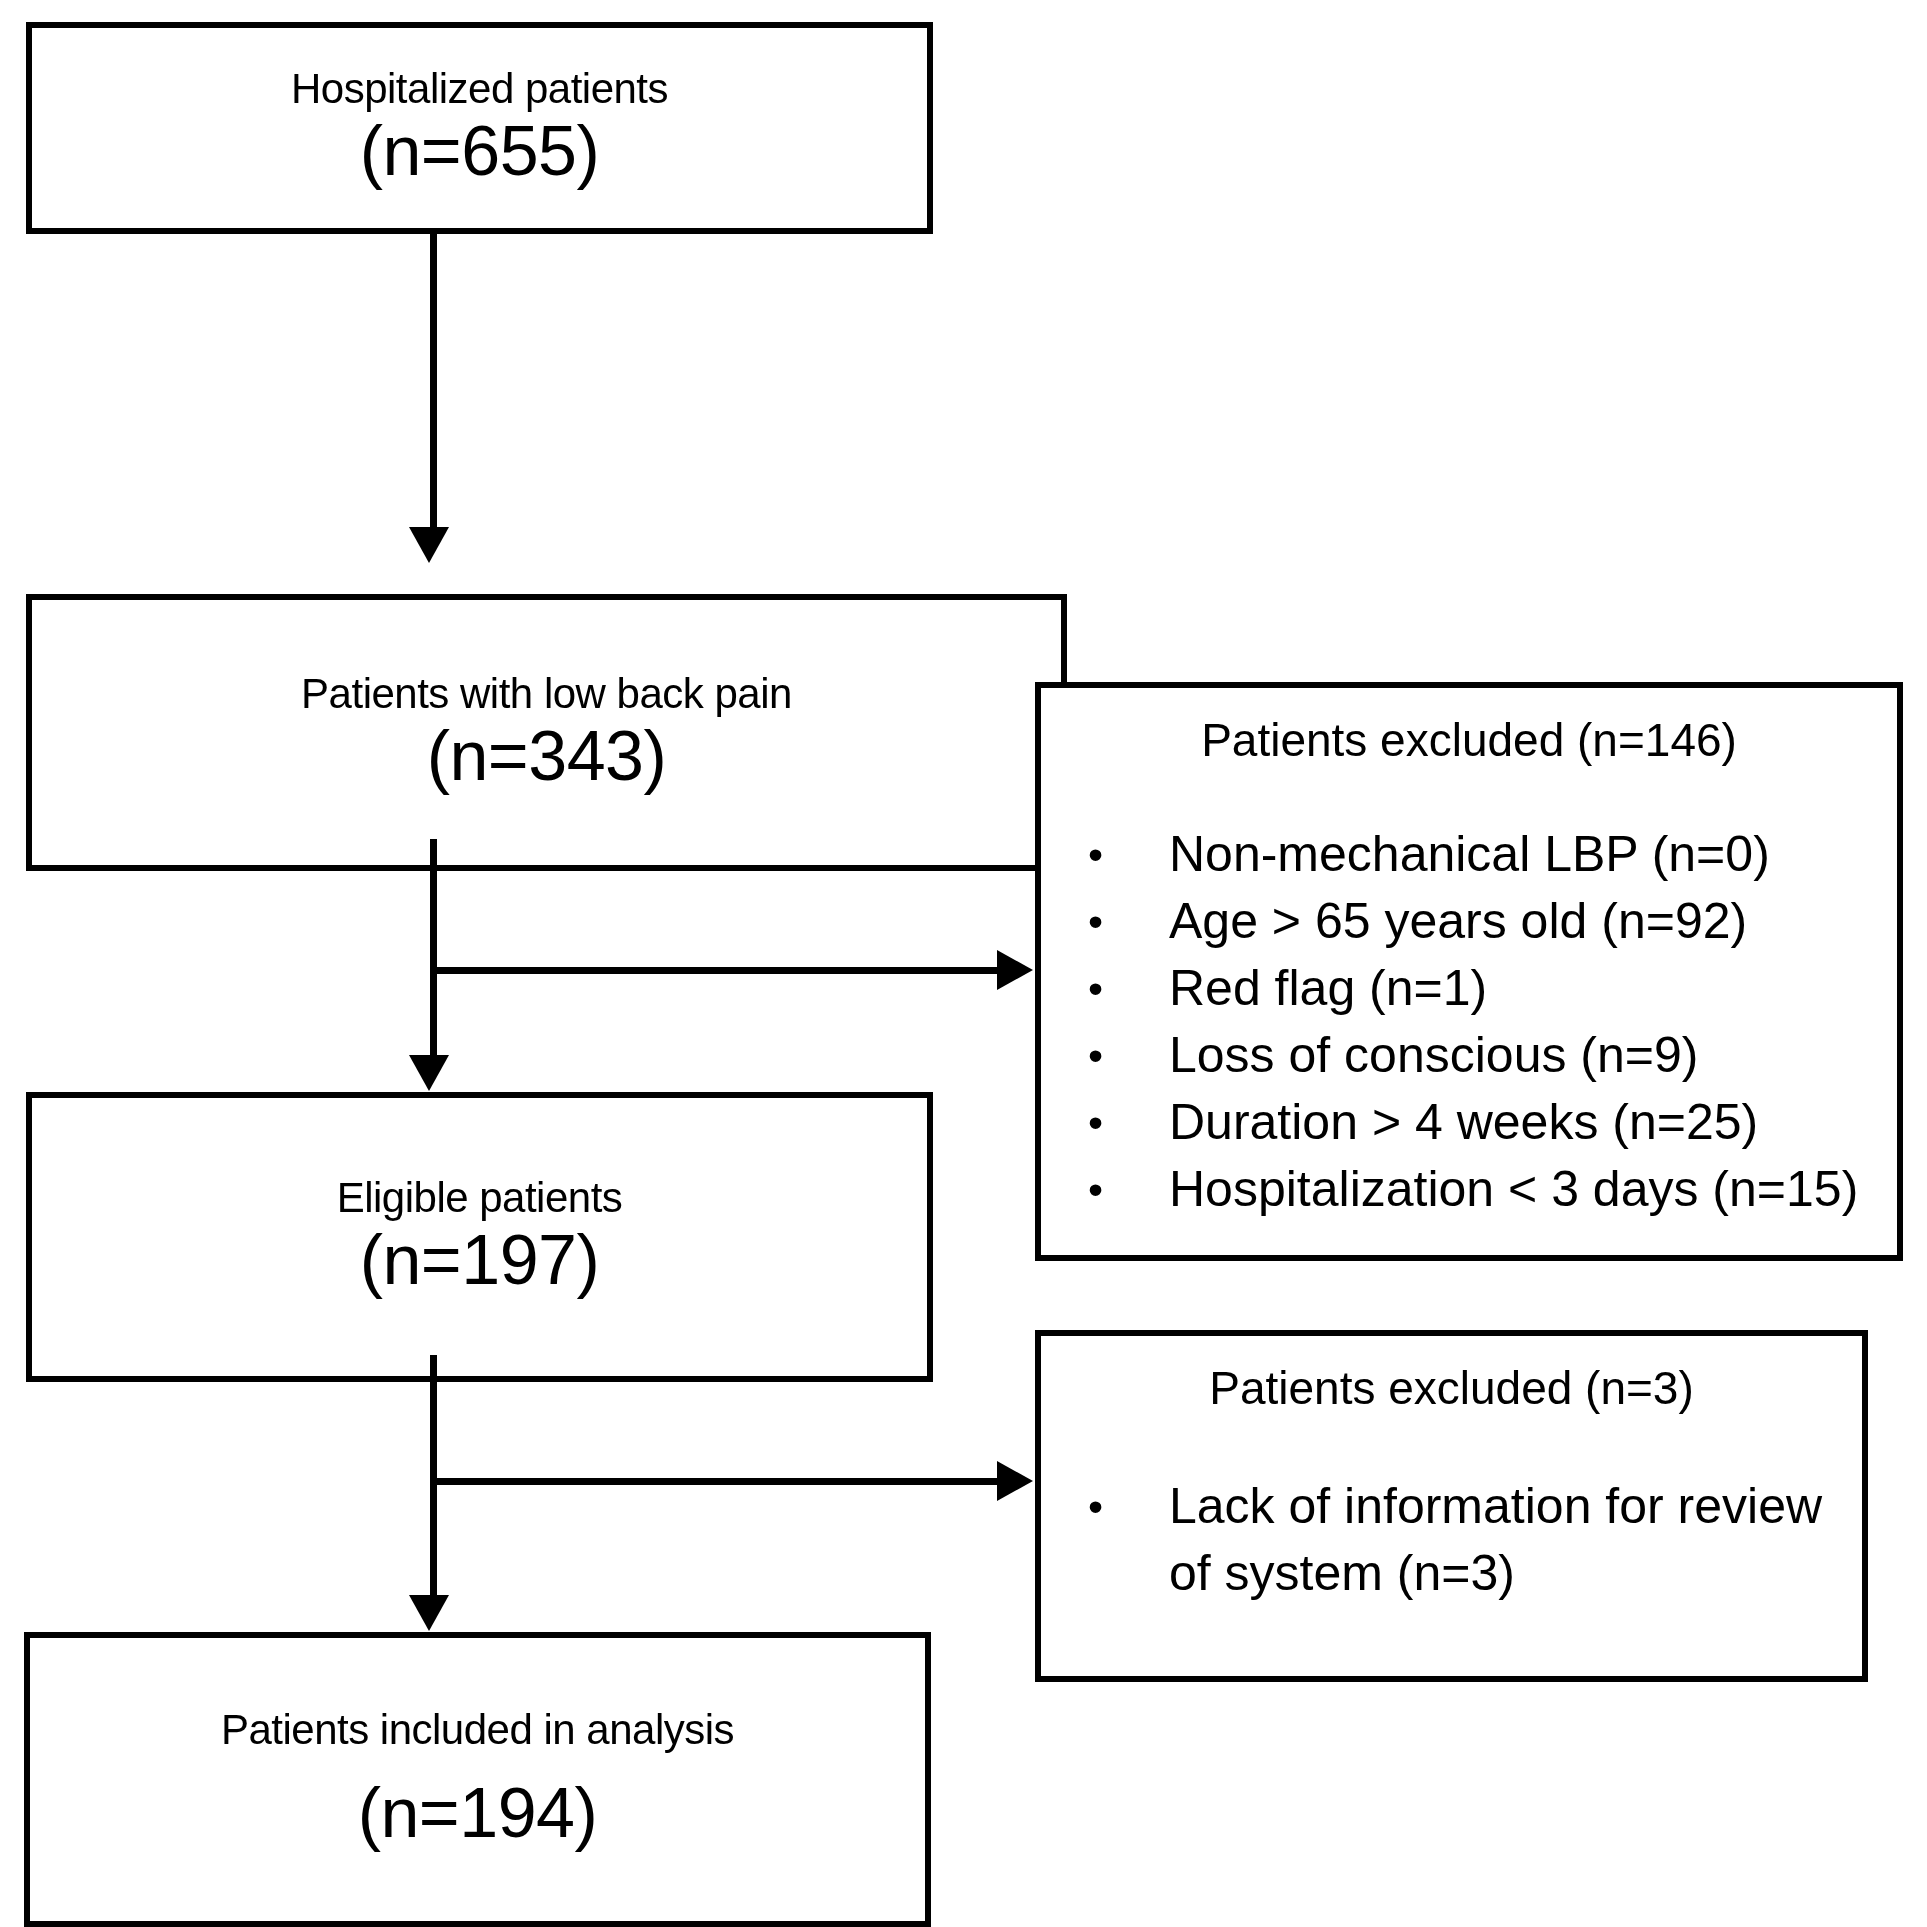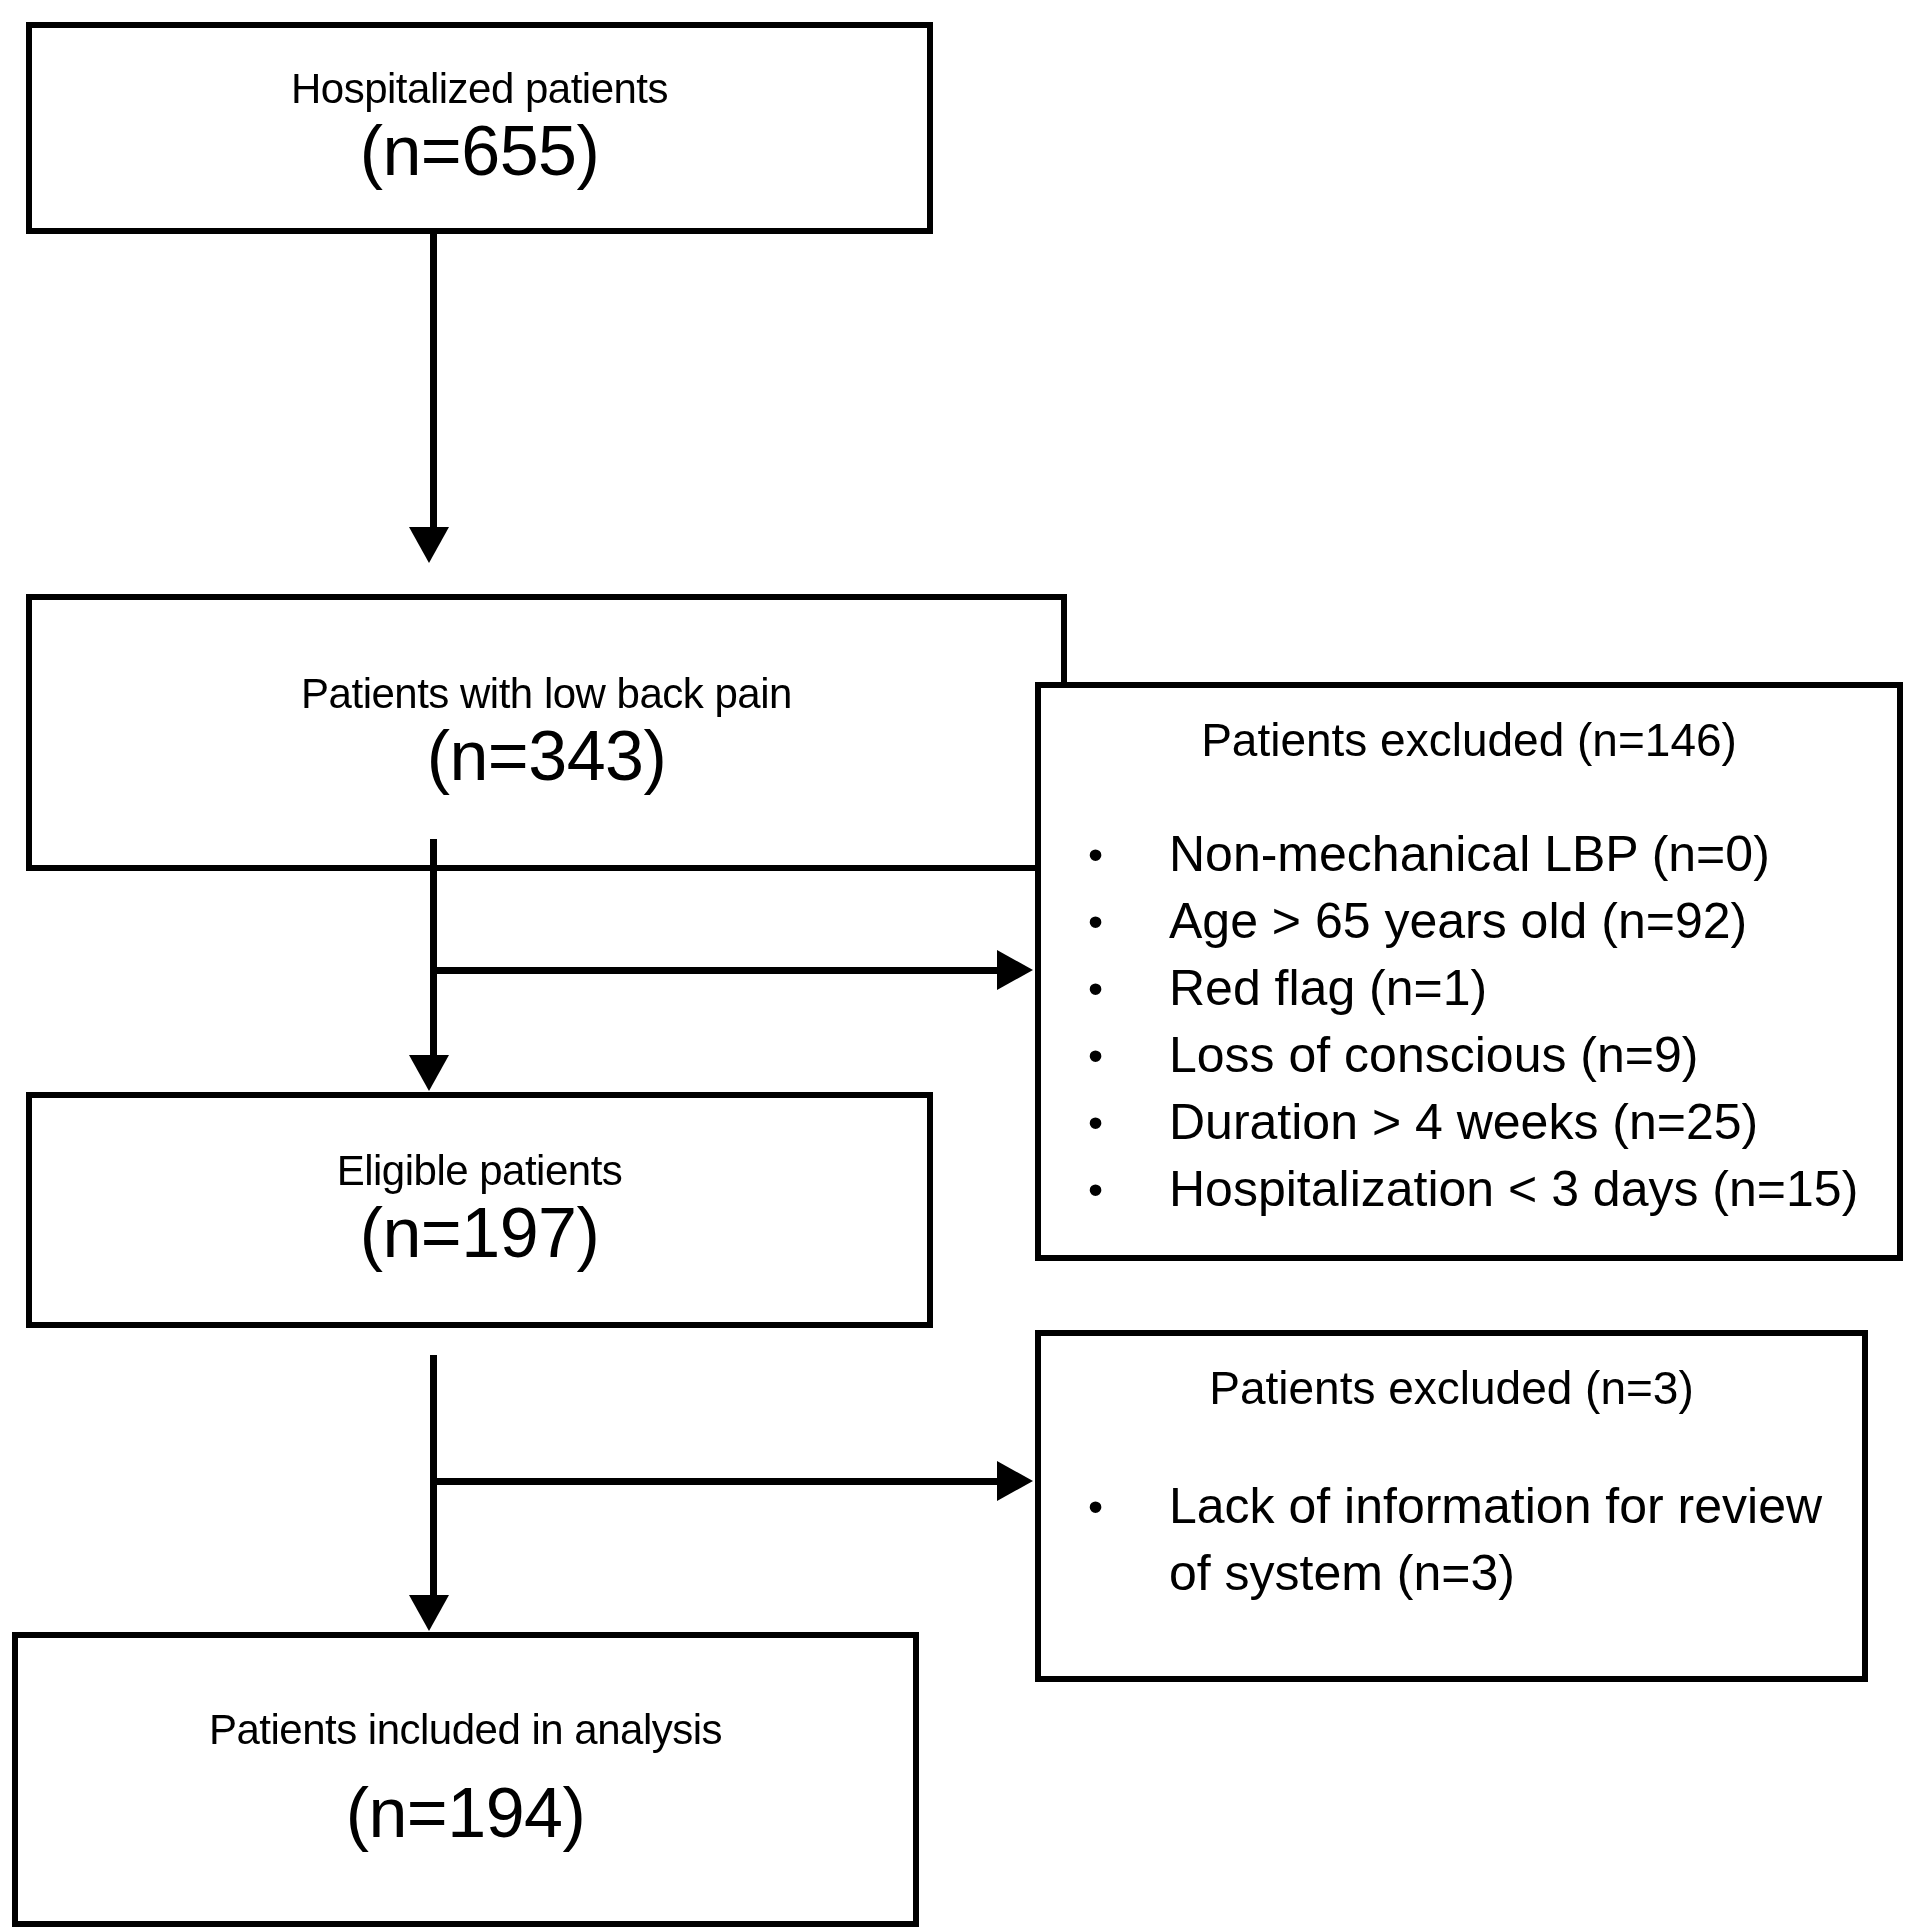--- a/index.html
+++ b/index.html
@@ -39,22 +39,22 @@
   .node .line2 {
     font-size: 70px;
     line-height: 1.12;
     letter-spacing: -0.5px;
     white-space: nowrap;
   }
 
   
   #node-hospitalized { left: 26px;  top: 21.5px;   width: 907px; height: 212px; }
   #node-lbp          { left: 26px;  top: 594px;  width: 1041px; height: 277px; }
-  #node-eligible     { left: 26px;  top: 1092px; width: 907px; height: 236px; }
-  #node-included     { left: 12px;  top: 1632px; width: 907px; height: 295px; gap: 21px; }
+  #node-eligible     { left: 26px;  top: 1092px; width: 907px; height: 290px; }
+  #node-included     { left: 24px;  top: 1632px; width: 907px; height: 295px; gap: 21px; }
 
   
   .excl {
     position: absolute;
     box-sizing: border-box;
     border: 6.6px solid #000000;
     background: #ffffff;
   }
   #excl-146 { left: 1035px; top: 682px;  width: 868px; height: 579px; }
   #excl-3   { left: 1035px; top: 1330px; width: 833px; height: 352px; }

